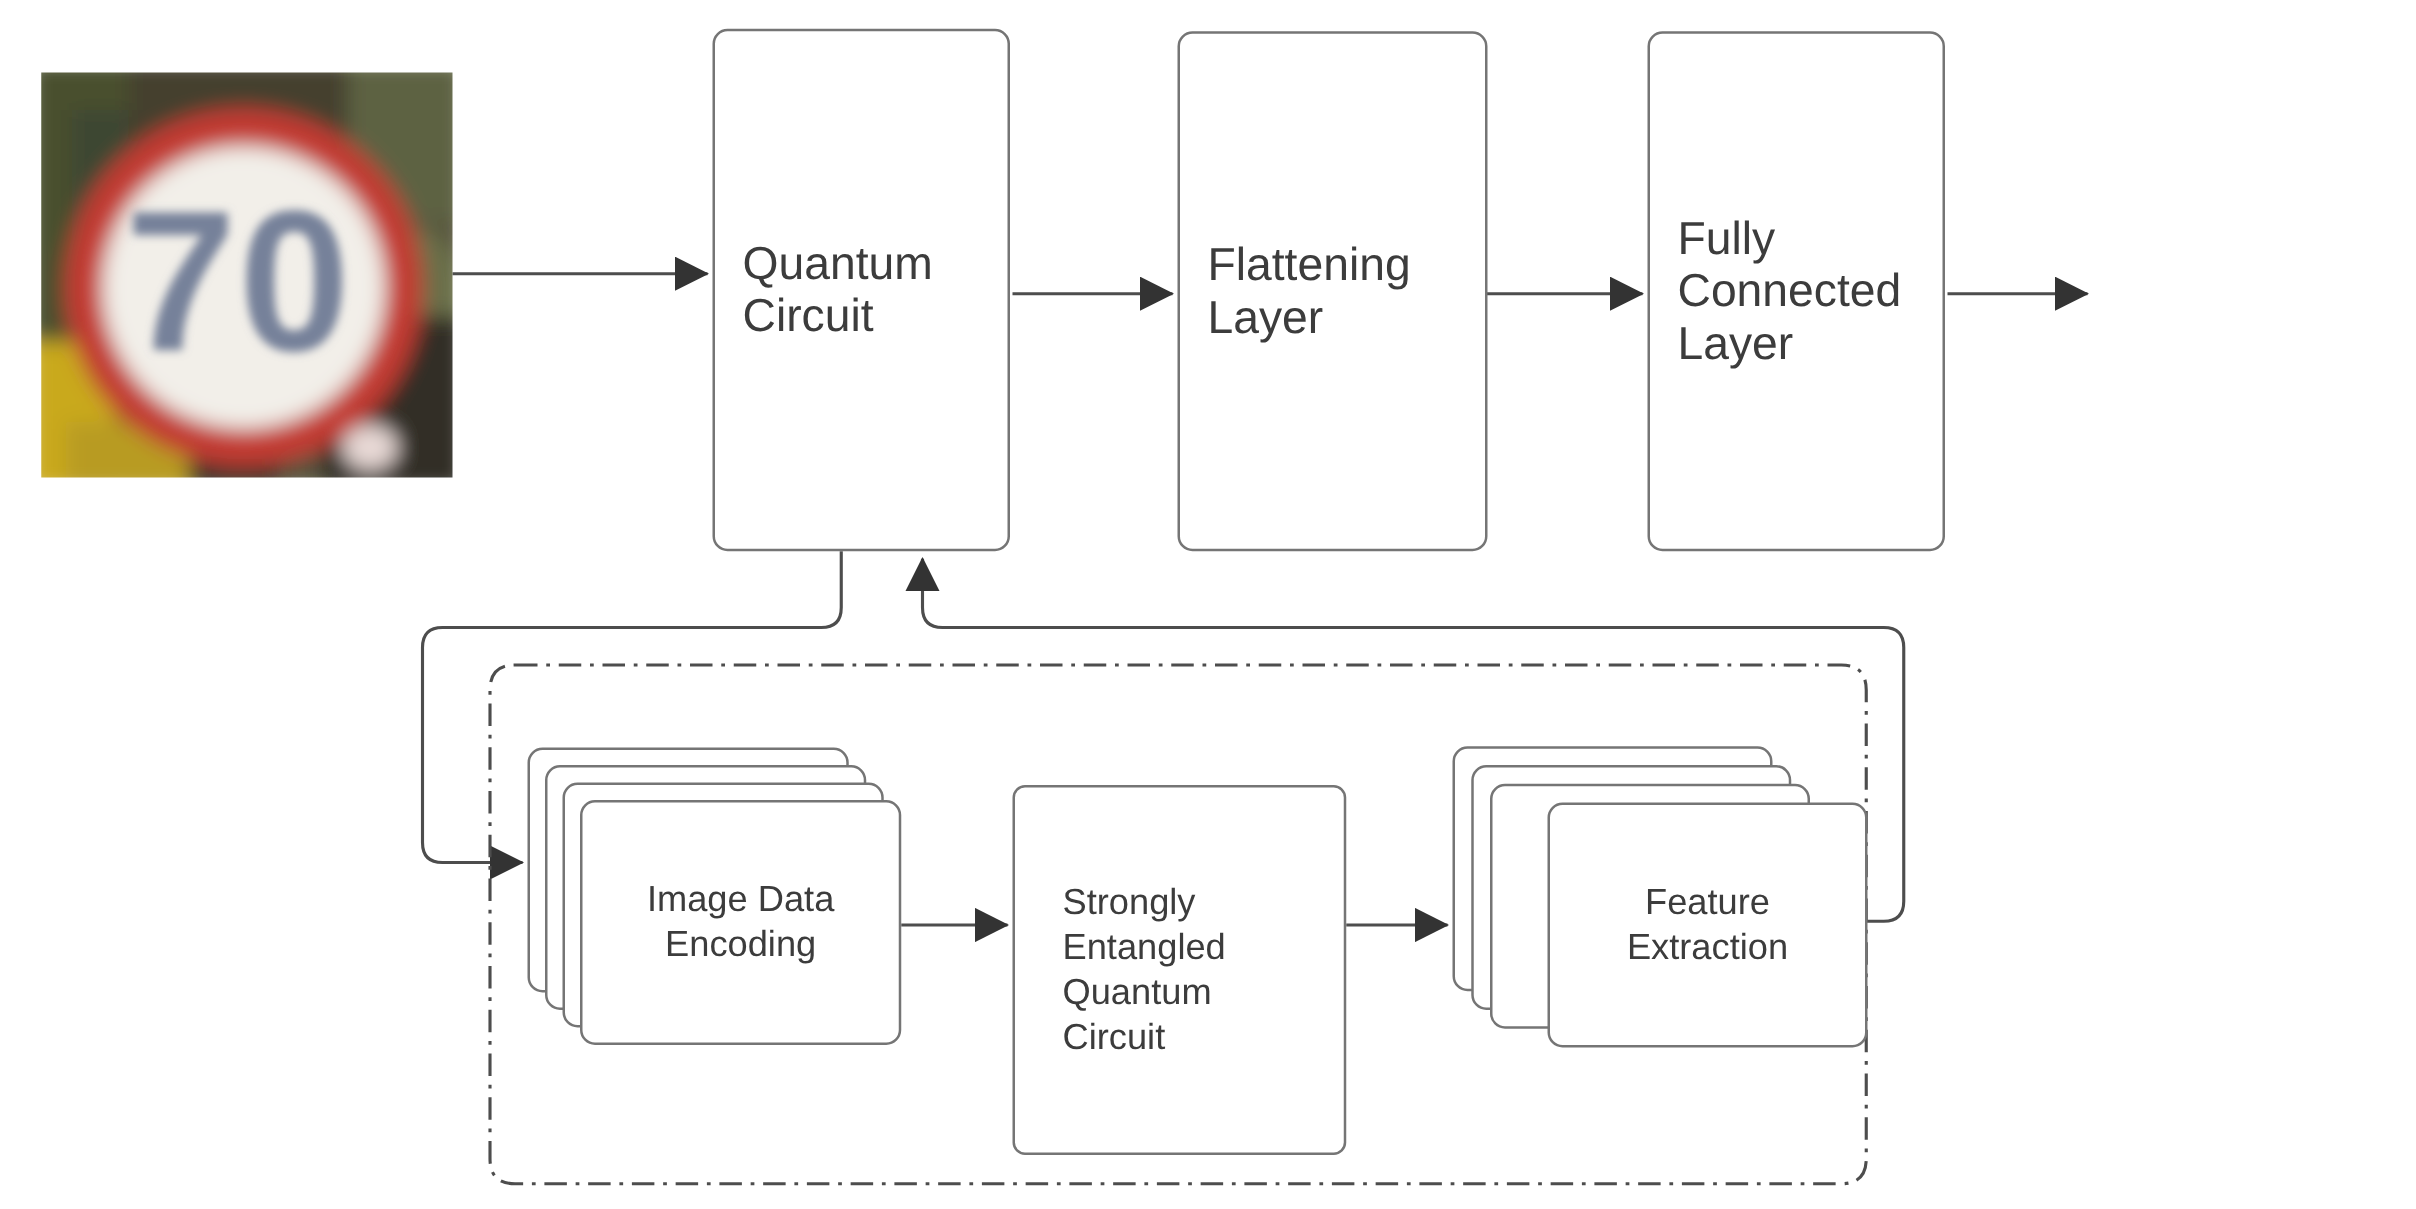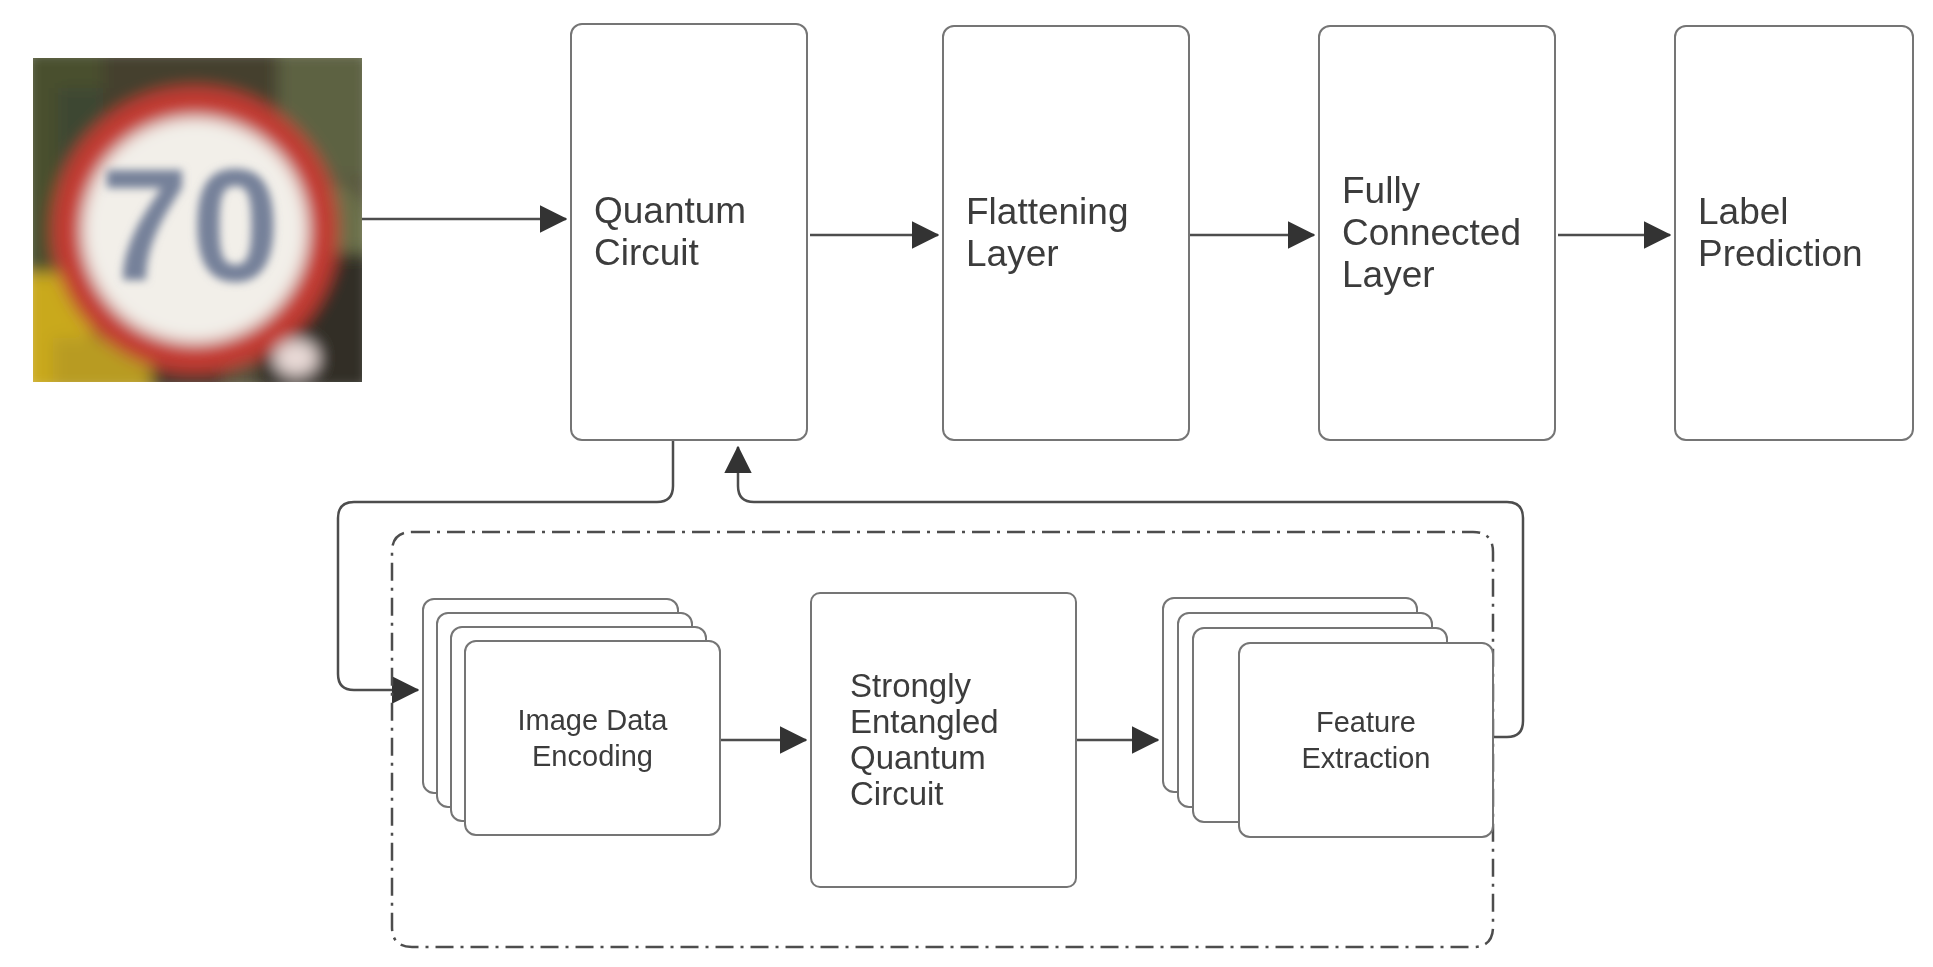--- a/index.html
+++ b/index.html
@@ -7,21 +7,21 @@
     position:relative;width:1933px;height:967px;background:#ffffff;
     font-family:"Liberation Sans",sans-serif;overflow:hidden;
   }
   .connector-layer{position:absolute;left:0;top:0;z-index:1;}
   .node{
     position:absolute;background:#ffffff;border:2px solid #757575;border-radius:12px;
     display:flex;align-items:center;justify-content:center;text-align:left;
     color:#3c3c3c;z-index:2;box-sizing:border-box;
   }
   .node-top{font-size:37px;line-height:42px;padding:0 22px;}
-  .node-sub{font-size:33px;line-height:36px;padding:0 38px;}
+  .node-sub{font-size:29px;line-height:36px;padding:0 38px;margin-top:36px;}
   .card{
     position:absolute;background:#ffffff;border:2px solid #757575;border-radius:12px;
     box-sizing:border-box;z-index:2;
   }
   .card-front{
     display:flex;align-items:center;text-align:center;
     color:#3c3c3c;font-size:29px;line-height:36px;padding:0 28px;
   }
   .stack{position:absolute;z-index:2;}
   .sign{position:absolute;left:33px;top:58px;width:329px;height:324px;z-index:2;}
@@ -91,23 +91,20 @@
 
   <div class="node node-top" style="left:570px;top:23px;width:238px;height:418px;">
     <span>Quantum Circuit</span>
   </div>
   <div class="node node-top" style="left:942px;top:25px;width:248px;height:416px;">
     <span>Flattening Layer</span>
   </div>
   <div class="node node-top" style="left:1318px;top:25px;width:238px;height:416px;">
     <span>Fully Connected Layer</span>
   </div>
-  <div class="node node-top" style="left:1674px;top:25px;width:240px;height:416px;">
-    <span>Label Prediction</span>
-  </div>
 
   <div class="stack">
     <div class="card" style="left:422px;top:598px;width:257px;height:196px;"></div>
     <div class="card" style="left:436px;top:612px;width:257px;height:196px;"></div>
     <div class="card" style="left:450px;top:626px;width:257px;height:196px;"></div>
     <div class="card card-front" style="left:464px;top:640px;width:257px;height:196px;">
       <span>Image Data Encoding</span>
     </div>
   </div>
 

